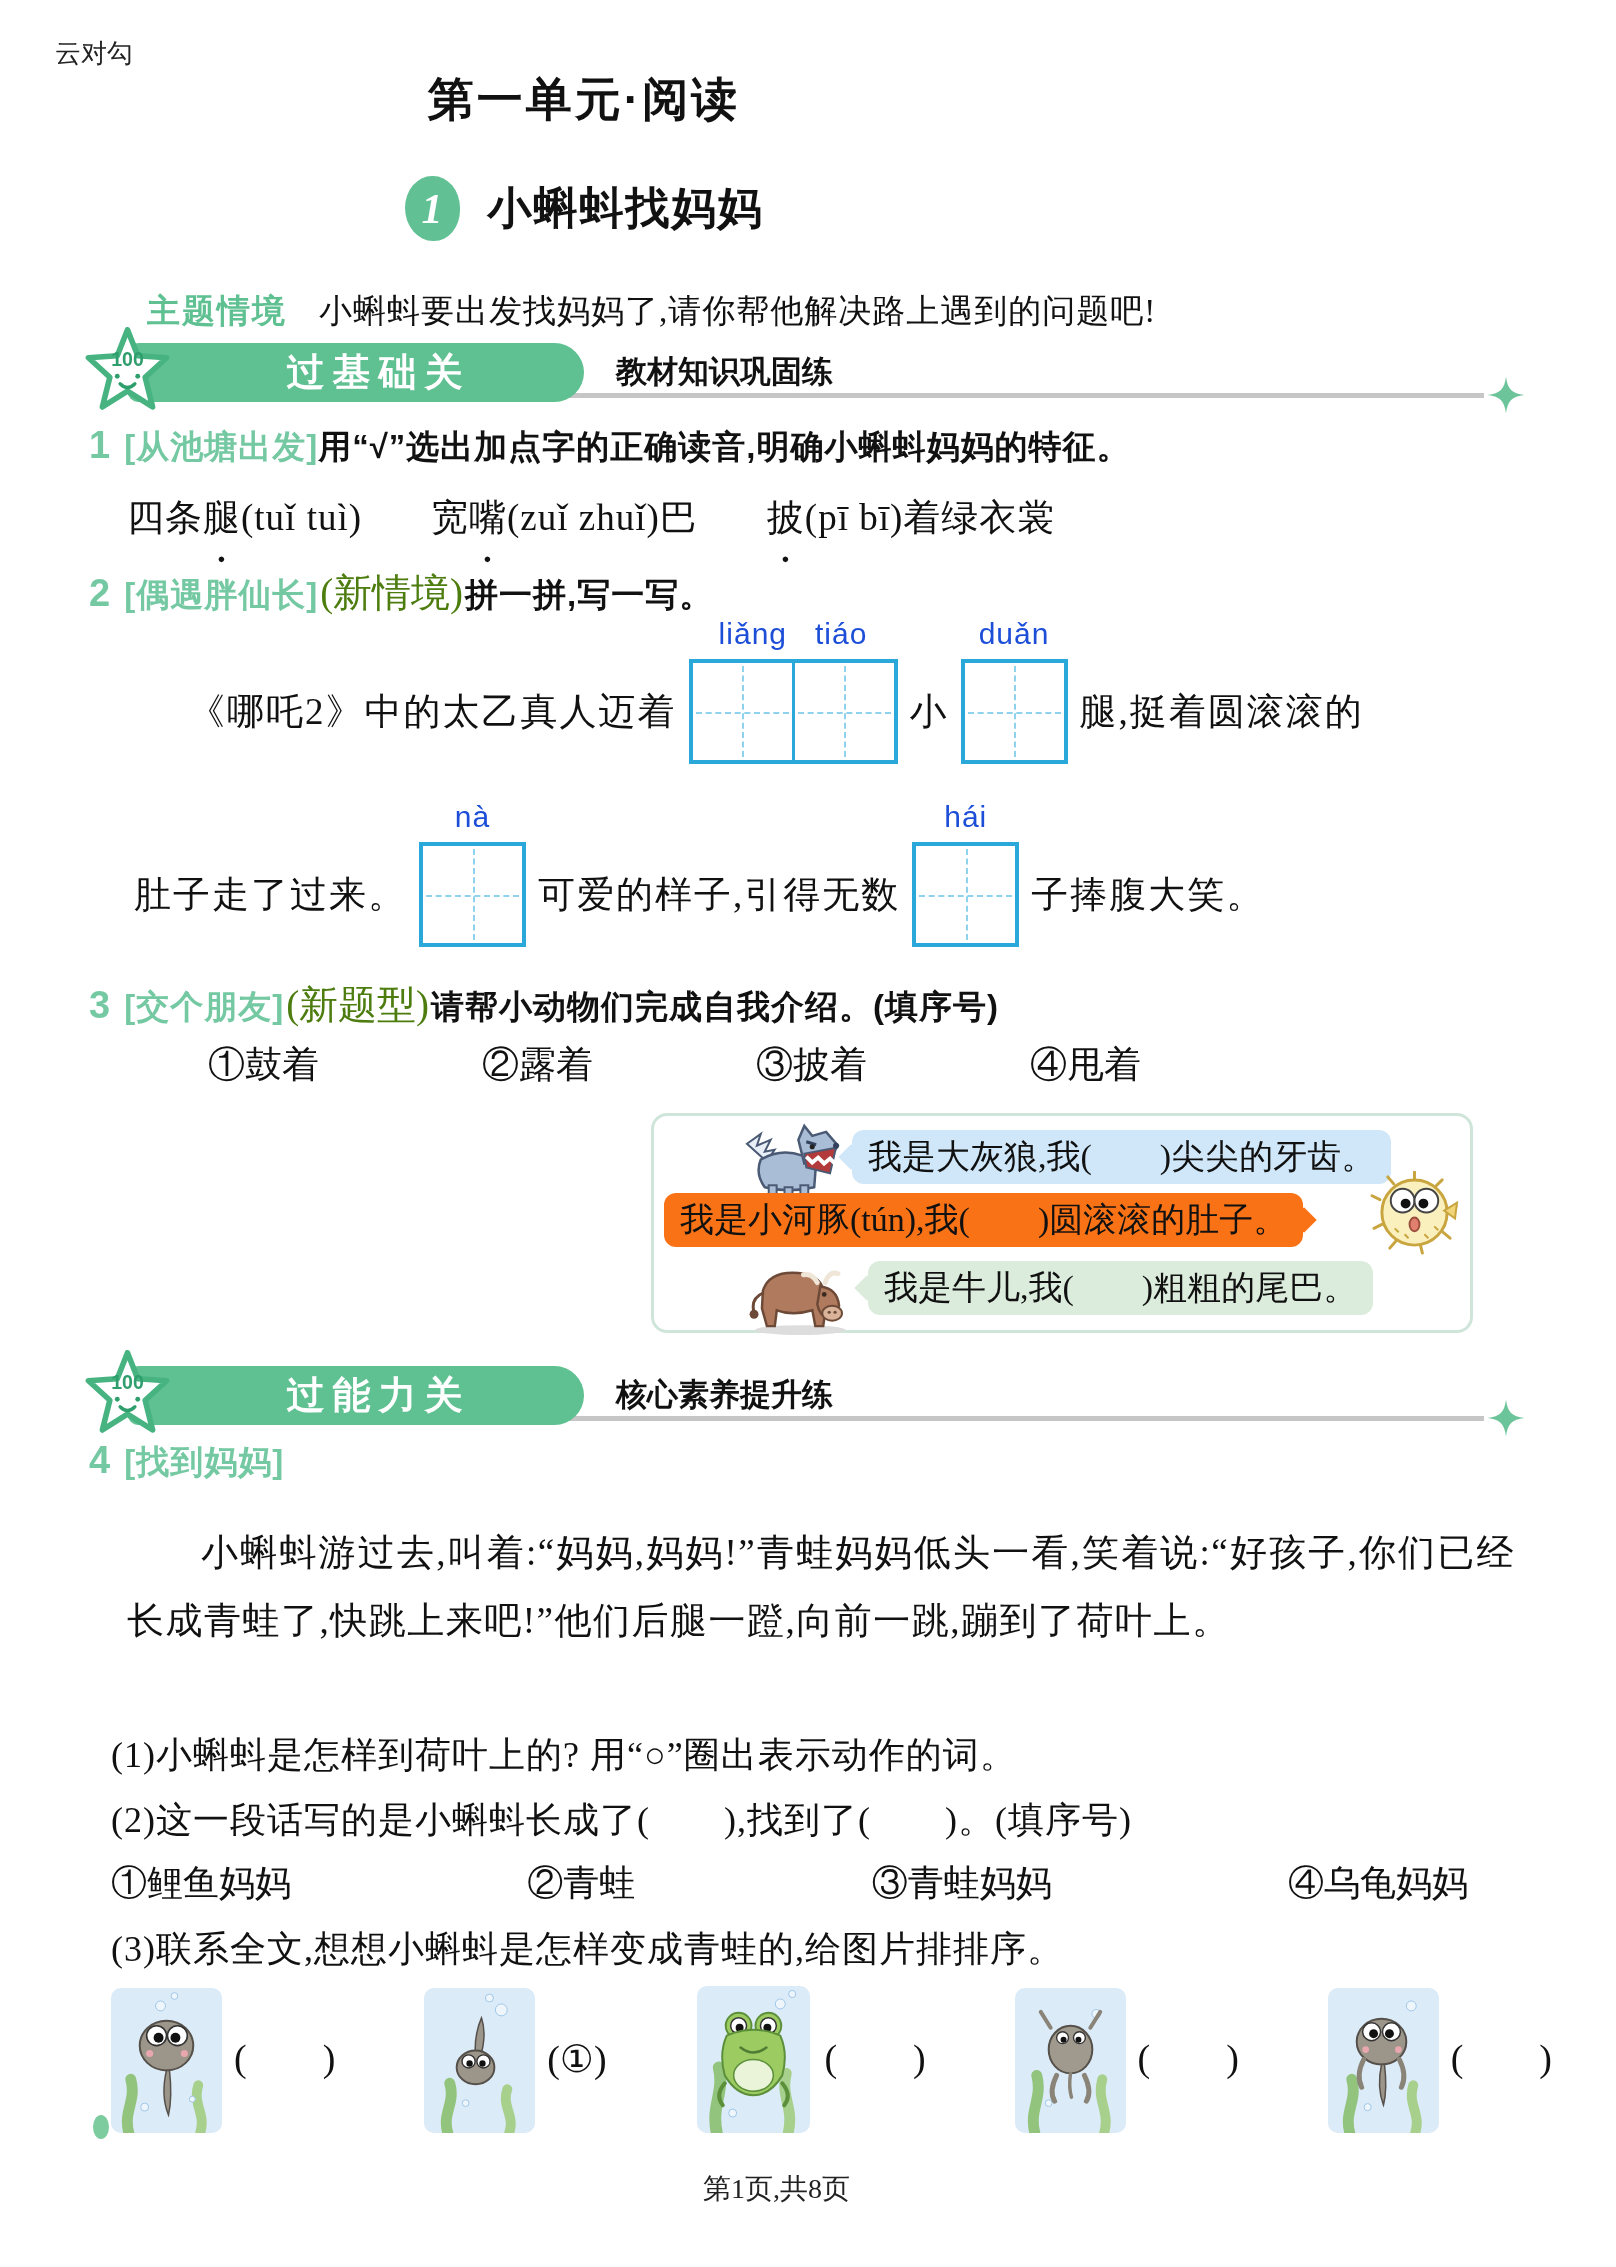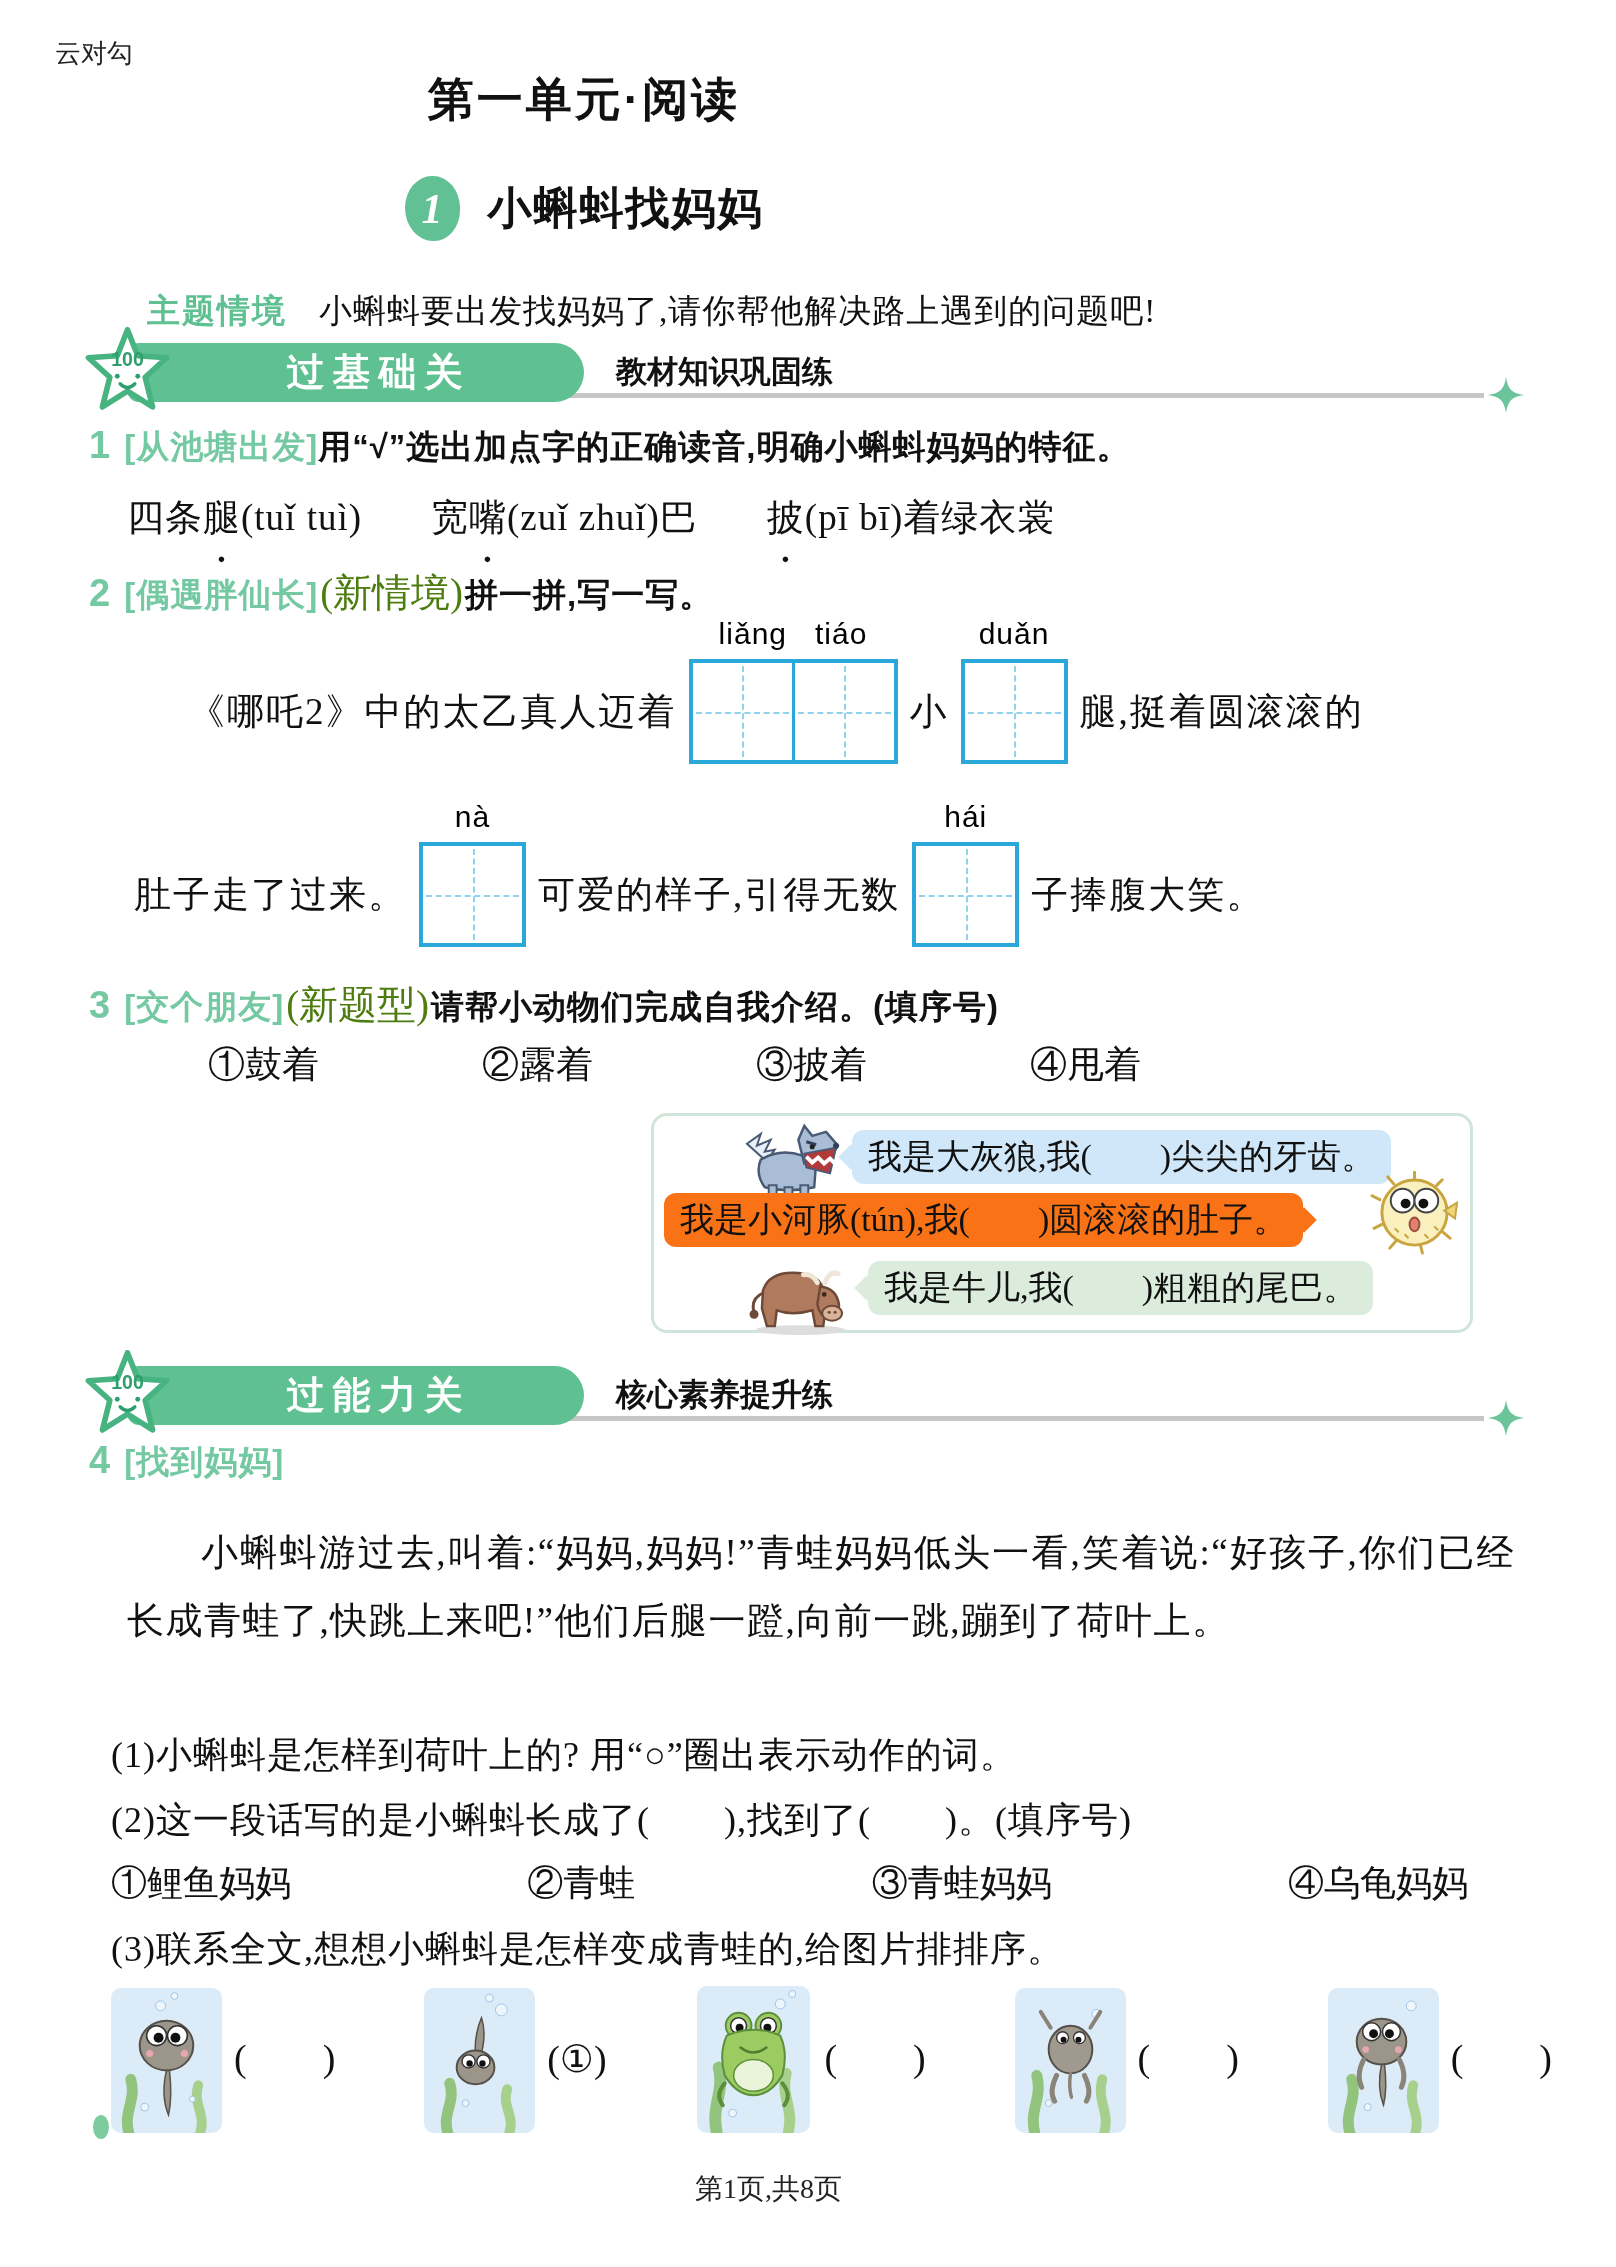--- a/index.html
+++ b/index.html
@@ -42,21 +42,21 @@
   .q1line{position:absolute;top:493px;left:127px;display:flex;gap:69px;font-family:"Liberation Serif",serif;
           font-size:37px;letter-spacing:1px;white-space:nowrap}
   .dotchar{position:relative;display:inline-block}
   .dotchar::after{content:"●";position:absolute;left:50%;transform:translateX(-50%);bottom:-24px;font-size:13px;color:#111}
 
   
   .wline{position:absolute;display:flex;align-items:center;font-family:"Liberation Serif",serif;
          font-size:37px;letter-spacing:2px;white-space:nowrap}
   .wgroup{position:relative;display:inline-flex;margin:0 12px}
   .pinyin{position:absolute;top:-42px;left:50%;transform:translateX(-50%);font-size:30px;
-          font-family:"Liberation Sans",sans-serif;white-space:pre;letter-spacing:1px;color:#000000}
+          font-family:"Liberation Sans",sans-serif;white-space:pre;letter-spacing:1px;color:#1d4ed8}
   .wrow{display:flex;border:4px solid #2aa8da;background:#fff}
   .cell{position:relative;width:99px;height:97px}
   .cell + .cell{border-left:3px solid #2aa8da}
   .cell::before{content:"";position:absolute;left:50%;top:3px;bottom:3px;border-left:2px dashed #8ed2ee}
   .cell::after{content:"";position:absolute;top:50%;left:3px;right:3px;border-top:2px dashed #8ed2ee}
 
   
   .q3opts{position:absolute;top:1040px;left:208px;display:flex;gap:163px;font-family:"Liberation Serif",serif;
           font-size:37px;white-space:nowrap}
   .card{position:absolute;top:1113px;height:220px;border:3px solid #cfe5d9;border-radius:16px;background:#fff;box-sizing:border-box}
@@ -76,21 +76,21 @@
   .passage{position:absolute;top:1519px;left:127px;width:1388px;font-family:"Liberation Serif",serif;
            font-size:37px;line-height:68px;letter-spacing:1.5px;text-indent:2em;text-align:justify}
   .q4sub{position:absolute;left:111px;font-family:"Liberation Serif",serif;font-size:36px;letter-spacing:1px;white-space:nowrap}
   .q4opts{position:absolute;top:1859px;left:111px;right:149px;display:flex;justify-content:space-between;
           font-family:"Liberation Serif",serif;font-size:36px;white-space:nowrap}
   .imgrow{position:absolute;top:1984px;left:105px;right:65px;display:flex;justify-content:space-between;align-items:center}
   .stage{display:flex;align-items:center;gap:6px}
   .blank{font-family:"Liberation Serif",serif;font-size:38px;white-space:pre}
 
   .green-dot{position:absolute;left:93px;top:2115px;width:16px;height:24px;border-radius:50%;background:#7ccc9f}
-  .footer{position:absolute;top:2170px;left:0;width:1537px;text-align:center;
+  .footer{position:absolute;top:2170px;left:8px;width:1537px;text-align:center;
           font-family:"Liberation Serif",serif;font-size:28px;color:#222}
 </style>
 </head>
 <body>
 
 <div class="page">
 
   <div class="watermark">云对勾</div>
 
   <div class="unit-title">第一单元·阅读</div>

